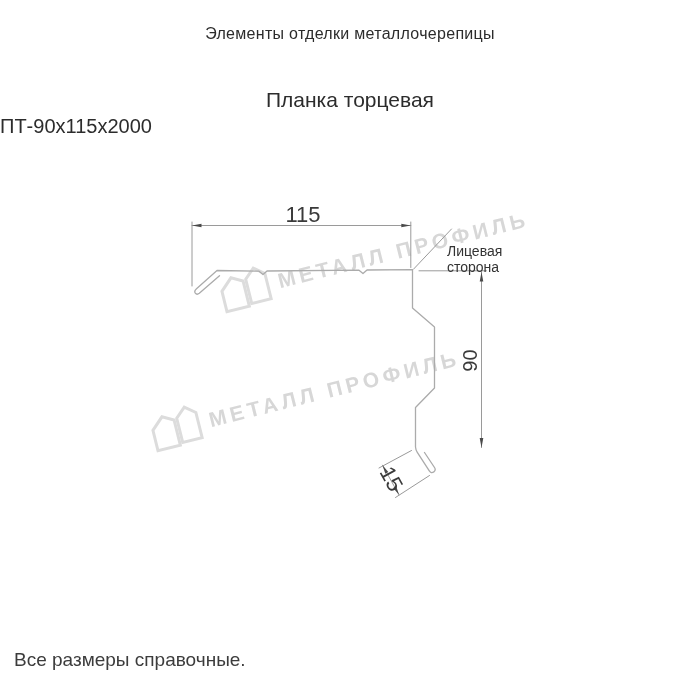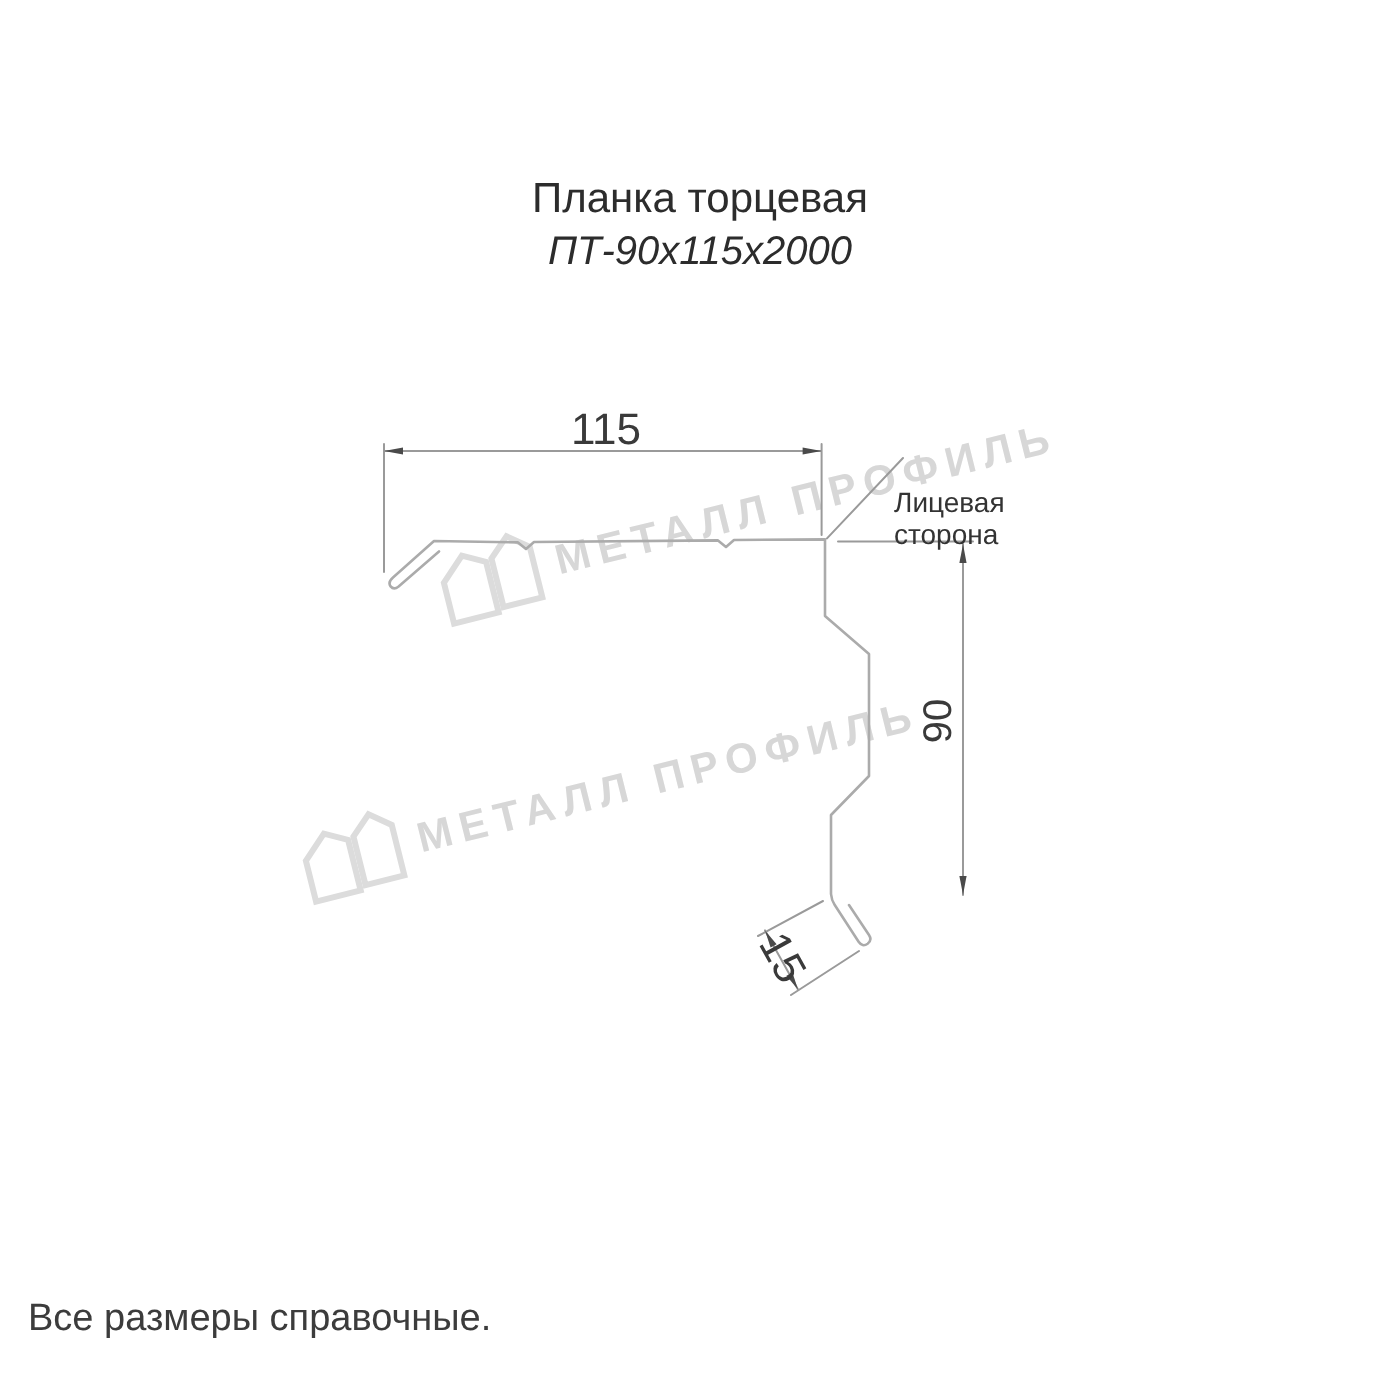--- a/index.html
+++ b/index.html
@@ -4,22 +4,22 @@
 <style>
   html,body{margin:0;padding:0;background:#fff;}
   body{width:700px;height:700px;overflow:hidden;
        font-family:"Liberation Sans", sans-serif;}
   .canvas{position:relative;width:700px;height:700px;background:#fff;}
 
   .page-title{position:absolute;top:25px;left:0;width:100%;text-align:center;
 sa    font-size:25px;color:#2c2c2c;letter-spacing:.3px;}
   .subtitle{position:absolute;top:88px;left:0;width:100%;text-align:center;
     font-size:21px;color:#2c2c2c;}
-  .model{position:absolute;top:115px;left:0;width:100%;text-align:center;
-    font-size:20px;color:#2c2c2c;font-style:italic;}
+  .model{position:absolute;top:115px;left:0;width:100%;text-align:left;
+    font-size:20px;color:#2c2c2c;}
 
   .wm{position:absolute;display:flex;align-items:center;gap:8px;
       transform-origin:left center;transform:rotate(-14deg);}
   .wm-text{font-size:21px;font-weight:bold;letter-spacing:4px;
       color:#d7d7d7;white-space:nowrap;}
   .wm-upper{left:220px;top:274px;}
   .wm-lower{left:151px;top:413px;}
 
   svg.diagram{position:absolute;left:0;top:0;z-index:3;}
 
@@ -33,20 +33,21 @@
           color:#333;white-space:pre-line;margin-top:40px;}
 
   .footnotes{position:absolute;left:14px;top:651px;z-index:4;
           font-size:19px;line-height:17.5px;color:#3c3c3c;}
 </style>
 </head>
 <body>
 
 <div class="canvas">
 
+  <div class="page-title">Элементы отделки металлочерепицы</div>
   <div class="subtitle">Планка торцевая</div>
   <div class="model">ПТ-90х115х2000</div>
 
   <div class="wm wm-upper">
     <svg width="52" height="44" viewBox="0 0 52 44">
       <path d="M3,39 L3,18 L15,7 L26,13 L26,39 Z" fill="none" stroke-width="3" stroke="#dcdcdc"></path>
       <path d="M29,37 L29,12 L39,3 L49,11 L49,37 Z" fill="none" stroke-width="3" stroke="#dcdcdc"></path>
     </svg>
     <span class="wm-text">МЕТАЛЛ ПРОФИЛЬ</span>
   </div>

